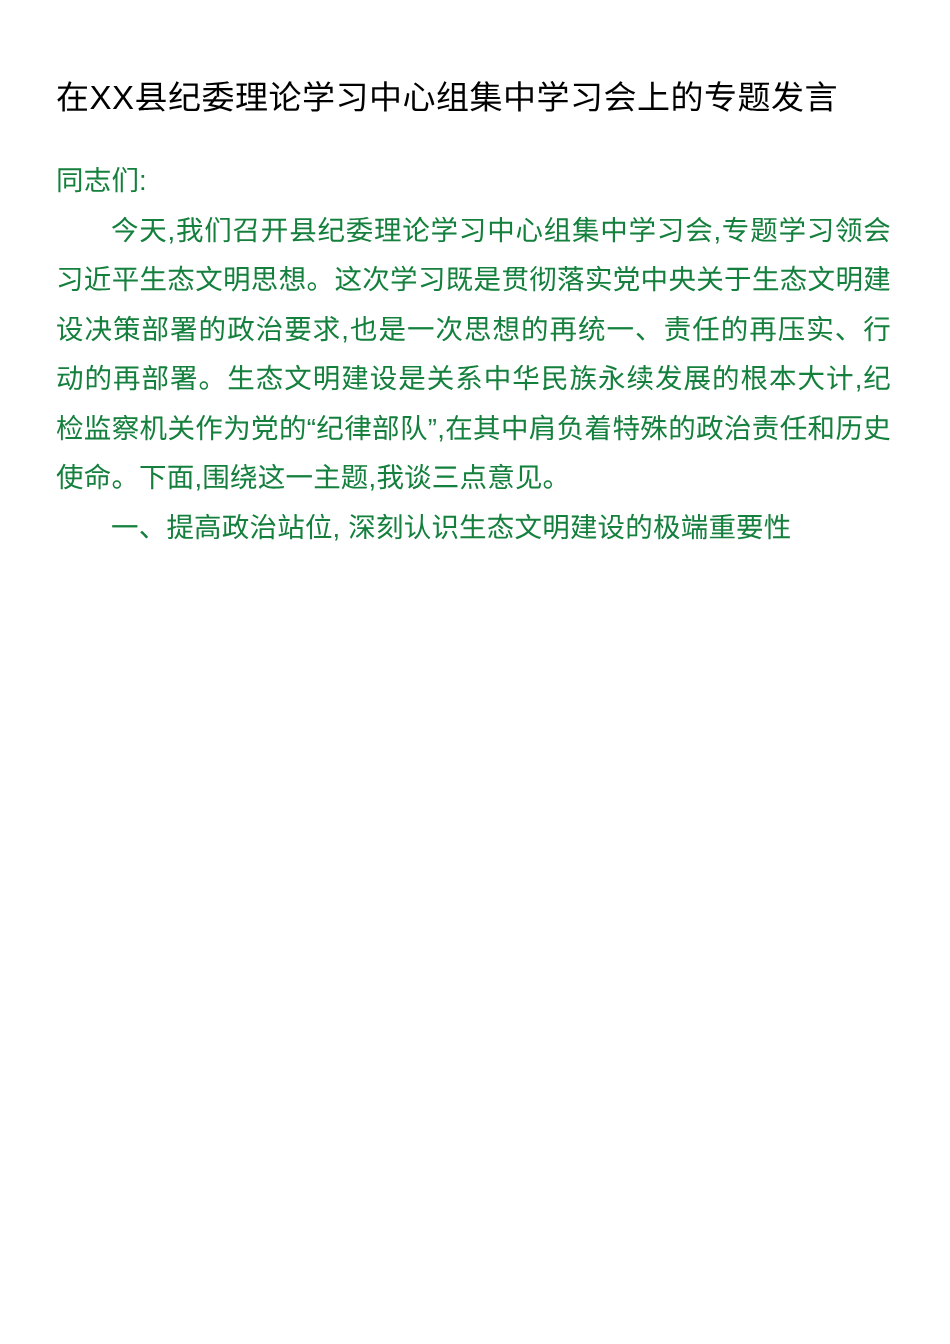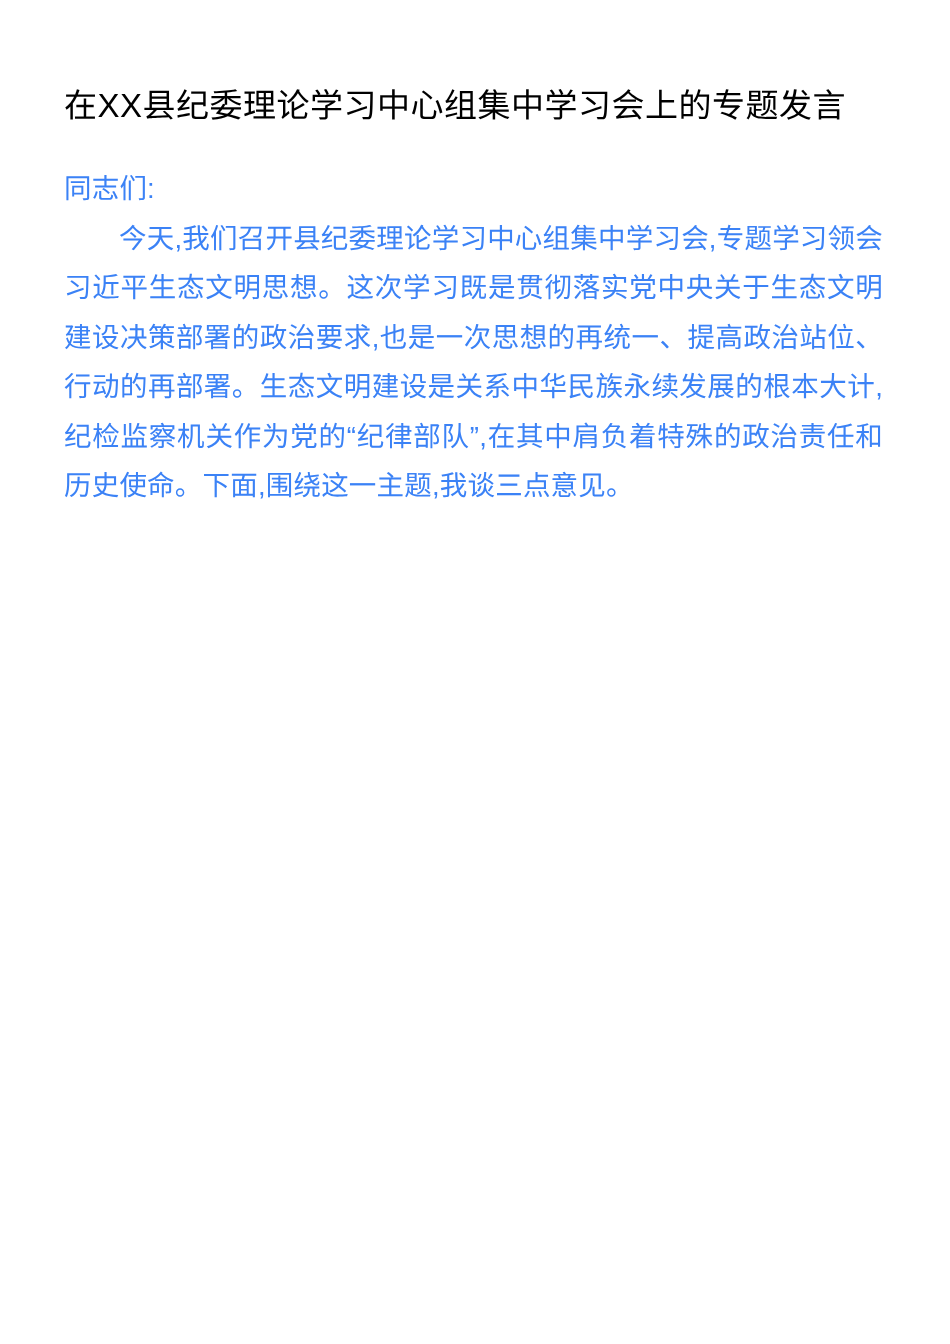--- a/index.html
+++ b/index.html
@@ -14,21 +14,21 @@
     overflow: hidden;
     font-family: "Liberation Sans", "DejaVu Sans", sans-serif;
     color: #000000;
     -webkit-font-smoothing: antialiased;
   }
 
   .page {
     width: 950px;
     height: 1124px;
     box-sizing: border-box;
-    padding: 12px;
+    padding: 4px;
     background: #ffffff;
     position: relative;
   }
 
   .doc-title {
     font-size: 33px;
     font-weight: 400;
     line-height: 44px;
     color: #000000;
     letter-spacing: 0.5px;
@@ -40,21 +40,21 @@
 
   .body-block {
     padding: 0 55px 0 52px;
     margin-top: 36px;
   }
 
   p.para {
     margin: 0;
     font-size: 27.5px;
     line-height: 49.5px;
-    color: #3b82f6;
+    color: #15803d;
     text-align: justify;
     text-justify: inter-character;
     text-align-last: left;
     letter-spacing: 0.2px;
     word-break: break-all;
   }
 
   p.indent {
     text-indent: 2em;
   }
@@ -71,20 +71,21 @@
 <body>
 
 <div class="page">
 
   <h1 class="doc-title">在XX县纪委理论学习中心组集中学习会上的专题发言</h1>
 
   <div class="body-block">
 
     <p class="para salutation">同志们:</p>
 
-    <p class="para indent">今天,我们召开县纪委理论学习中心组集中学习会,专题学习领会习近平生态文明思想。这次学习既是贯彻落实党中央关于生态文明建设决策部署的政治要求,也是一次思想的再统一、提高政治站位、行动的再部署。生态文明建设是关系中华民族永续发展的根本大计,纪检监察机关作为党的“纪律部队”,在其中肩负着特殊的政治责任和历史使命。下面,围绕这一主题,我谈三点意见。</p>
+    <p class="para indent">今天,我们召开县纪委理论学习中心组集中学习会,专题学习领会习近平生态文明思想。这次学习既是贯彻落实党中央关于生态文明建设决策部署的政治要求,也是一次思想的再统一、责任的再压实、行动的再部署。生态文明建设是关系中华民族永续发展的根本大计,纪检监察机关作为党的“纪律部队”,在其中肩负着特殊的政治责任和历史使命。下面,围绕这一主题,我谈三点意见。</p>
 
+    <p class="para heading-para">一、提高政治站位, 深刻认识生态文明建设的极端重要性</p>
 
 
 
   </div>
 
 </div>
 
 </body></html>

